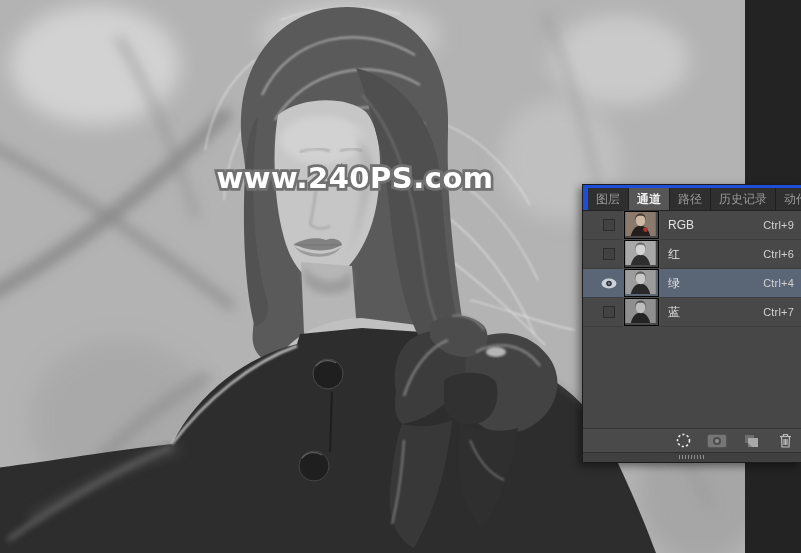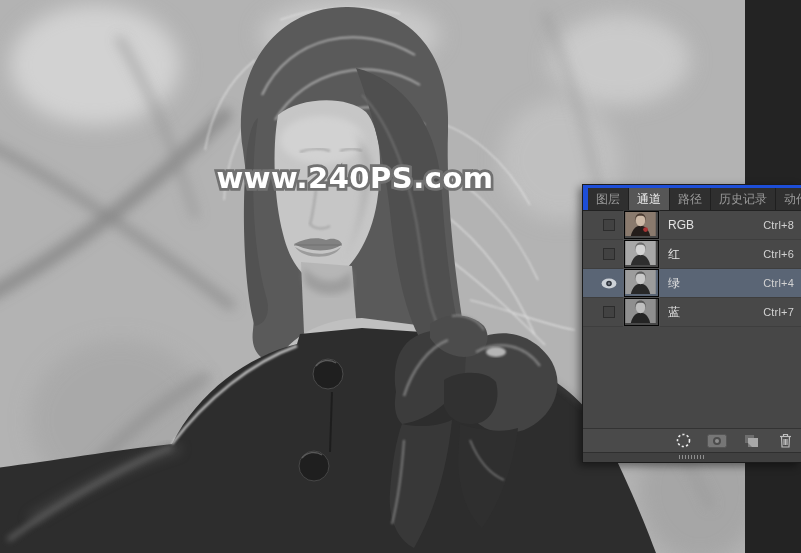--- a/index.html
+++ b/index.html
@@ -22,21 +22,21 @@
   }
   .tab-bar{
     height:26px;background:#1d4ed8;display:flex;align-items:stretch;
     padding:3px 0 0 5px;box-sizing:border-box;border-bottom:1px solid #222;
   }
   .tab{
     padding:3px 8px 2px 8px;color:#9a9a9a;background:#2f2f2f;
     border-right:1px solid #1f1f1f;cursor:default;white-space:nowrap;
     display:flex;align-items:center;
   }
-  .tab.active{background:#565656;color:#efefef;}
+  .tab.active{background:#565656;color:#efefef;font-weight:bold;}
   .rows{display:flex;flex-direction:column;}
   .row{
     height:29px;display:flex;align-items:center;
     border-bottom:1px solid #3e3e3e;box-sizing:border-box;padding-left:16px;
     background:#484848;
   }
   .row.selected{background:#5a6575;}
   .vis{width:20px;height:16px;display:flex;align-items:center;justify-content:center;}
   .vis .box{width:12px;height:12px;background:#424242;border:1px solid #2c2c2c;box-sizing:border-box;}
   .thumb{
@@ -195,21 +195,21 @@
       <div class="thumb">
         <svg viewBox="0 0 33 26" width="31" height="24">
             <rect width="33" height="26" fill="#8a7a6d"></rect>
             <path d="M6,26 C8,18 12,15 16.5,15 C21,15 25,18 27,26 Z" fill="#241d1a"></path>
             <ellipse cx="16.5" cy="9" rx="5" ry="6.5" fill="#cdb9a6"></ellipse>
             <path d="M10.5,11 C10,4 13,1.5 16.5,1.5 C20,1.5 23,4 22.5,11 C22,5.5 21,4 16.5,4 C12,4 11,5.5 10.5,11 Z" fill="#4a3a30"></path>
             <circle cx="22" cy="19" r="2.6" fill="#a83434"></circle>
           </svg>
       </div>
       <div class="row-label">RGB</div>
-      <div class="shortcut">Ctrl+8</div>
+      <div class="shortcut">Ctrl+9</div>
     </div>
 
     <div class="row">
       <div class="vis">
           <div class="box"></div>
         </div>
       <div class="thumb">
         <svg viewBox="0 0 33 26" width="31" height="24">
             <rect width="33" height="26" fill="#a8a8a8"></rect>
             <path d="M6,26 C8,18 12,15 16.5,15 C21,15 25,18 27,26 Z" fill="#2e2e2e"></path>

